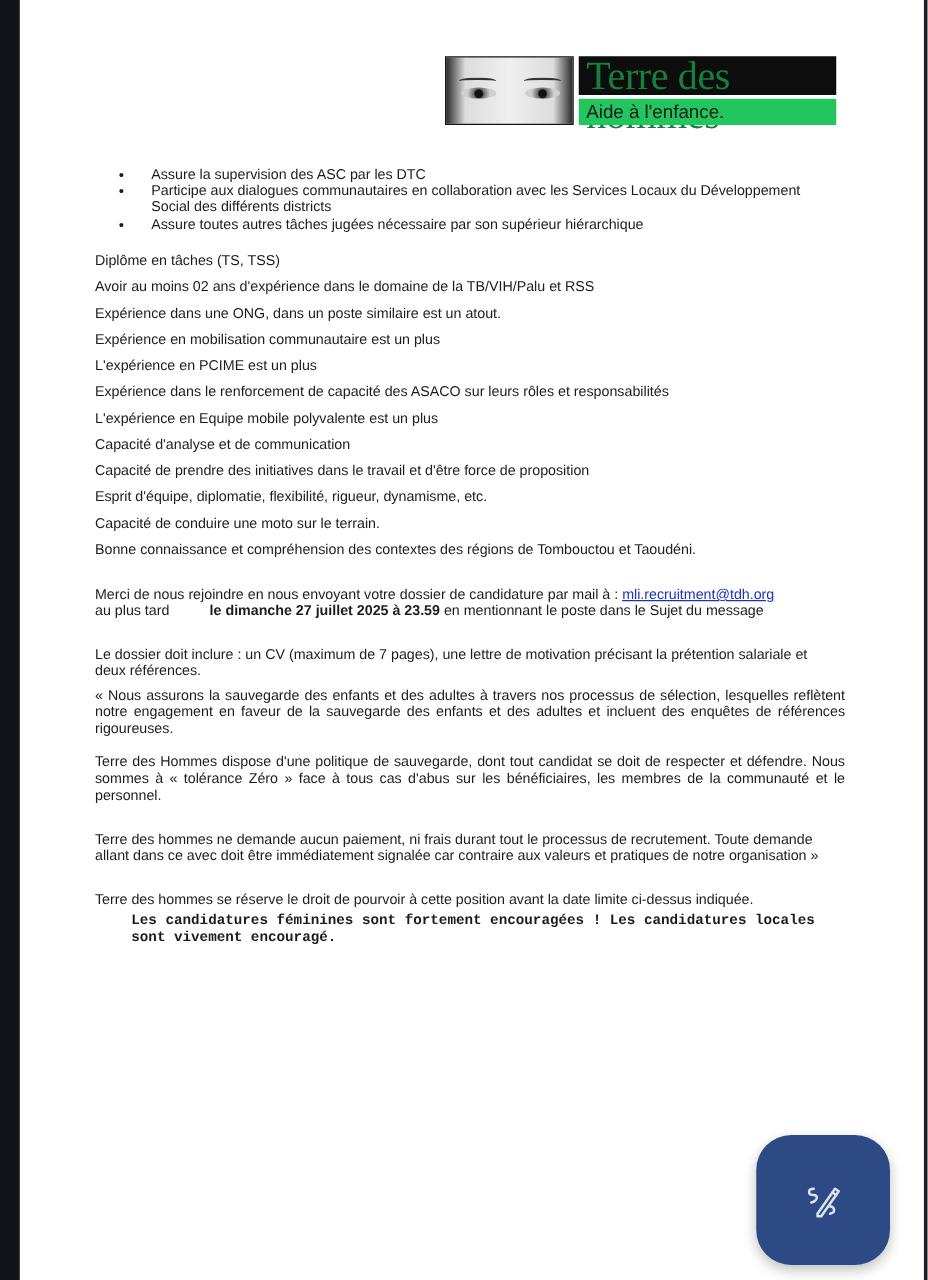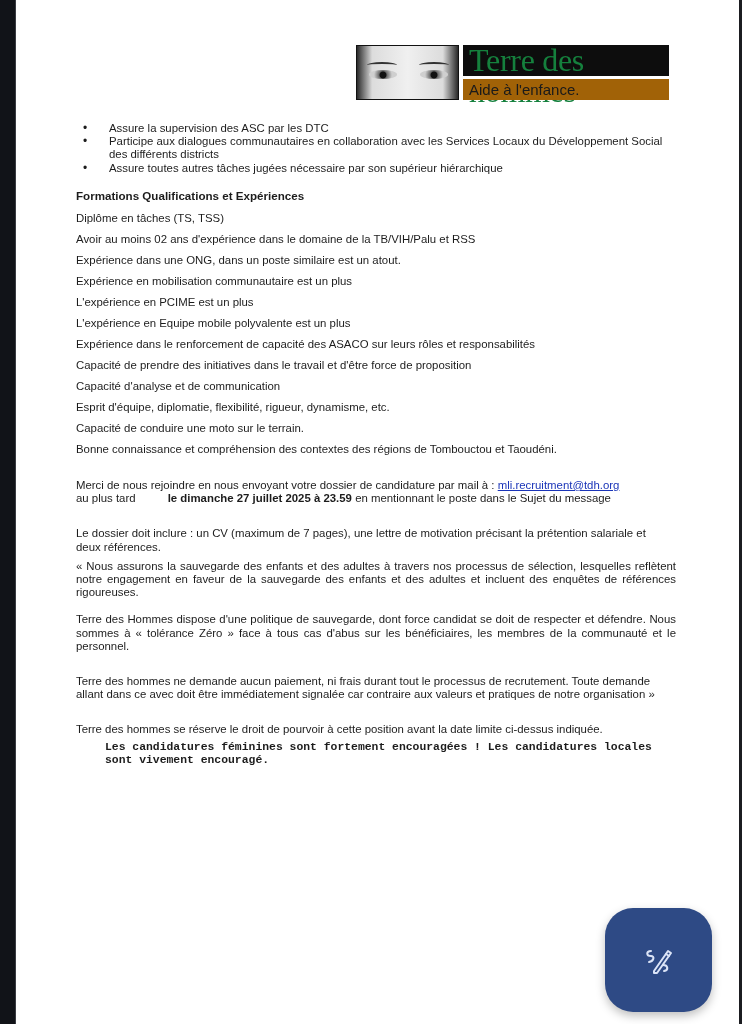--- a/index.html
+++ b/index.html
@@ -12,24 +12,24 @@
   .edge-left { position: absolute; left: 0; top: 0; width: 15px; height: 1024px; background: #111318; border-right: 1px solid #3a3c42; }
   .edge-right { position: absolute; right: 0; top: 0; width: 3px; height: 1024px; background: #1b1c20; }
   .page { position: absolute; left: 16px; top: 0; right: 3px; bottom: 0; background: #ffffff; }
 
   .logo { position: absolute; left: 356px; top: 45px; width: 313px; height: 55px; display: flex; }
   .logo-photo { width: 103px; height: 55px; background: linear-gradient(90deg, #2a2a2a 0%, #dcdcdc 15%, #f0f0f0 50%, #dcdcdc 85%, #2a2a2a 100%); position: relative; overflow: hidden; border: 1px solid #111; box-sizing: border-box; }
   .eye { position: absolute; top: 24px; width: 28px; height: 9px; border-radius: 50%; background: radial-gradient(circle at 50% 55%, #111 0 3px, #6a6a6a 4px, #cfcfcf 9px); }
   .brow { position: absolute; top: 16px; width: 30px; height: 4px; border-top: 2px solid #333; border-radius: 50% 50% 0 0; }
   .logo-text { flex: 1; display: flex; flex-direction: column; margin-left: 4px; }
   .logo-title { height: 31px; background: #0d0d0d; color: #15803d; font-family: "Liberation Serif", serif; font-size: 32px; line-height: 31px; padding-left: 6px; letter-spacing: -0.3px; }
-  .logo-sub { height: 21px; margin-top: 3px; background: #a16207; color: #1a1a1a; font-size: 15px; line-height: 21px; padding-left: 6px; }
+  .logo-sub { height: 21px; margin-top: 3px; background: #22c55e; color: #1a1a1a; font-size: 15px; line-height: 21px; padding-left: 6px; }
 
   .content { position: absolute; left: 76px; top: 118px; width: 600px; font-size: 11.4px; line-height: 13.2px; }
-  ul.bullets { margin: 4px; padding: 0; list-style: none; }
+  ul.bullets { margin: 16px; padding: 0; list-style: none; }
   ul.bullets li { position: relative; padding-left: 14px; margin-left: 15px; }
   ul.bullets li::before { content: "•"; position: absolute; left: -12px; top: 0; font-size: 12px; }
   .section-title { font-weight: bold; margin-top: 14px; font-size: 11.6px; }
   .reqs { margin-top: 10px; }
   .reqs div { height: 21px; line-height: 13px; }
   .para { margin-top: 14px; }
   .para.tight { margin-top: 1px; font-family: Liberation Mono, monospace; }
   .justify { text-align: justify; }
   .bold { font-weight: bold; margin-left: 29px; }
   .link { color: #1a34b8; text-decoration: underline; }
@@ -58,47 +58,46 @@
   </div>
 </div>
 
 <div class="content">
   <ul class="bullets">
     <li>Assure la supervision des ASC par les DTC</li>
     <li>Participe aux dialogues communautaires en collaboration avec les Services Locaux du Développement Social des différents districts</li>
     <li>Assure toutes autres tâches jugées nécessaire par son supérieur hiérarchique</li>
   </ul>
 
-  <div class="section-title">Formations Qualifications et Expériences</div>
 
   <div class="reqs">
     <div>Diplôme en tâches (TS, TSS)</div>
     <div>Avoir au moins 02 ans d'expérience dans le domaine de la TB/VIH/Palu et RSS</div>
     <div>Expérience dans une ONG, dans un poste similaire est un atout.</div>
     <div>Expérience en mobilisation communautaire est un plus</div>
     <div>L'expérience en PCIME est un plus</div>
+    <div>Expérience dans le renforcement de capacité des ASACO sur leurs rôles et responsabilités</div>
     <div>L'expérience en Equipe mobile polyvalente est un plus</div>
-    <div>Expérience dans le renforcement de capacité des ASACO sur leurs rôles et responsabilités</div>
+    <div>Capacité d'analyse et de communication</div>
     <div>Capacité de prendre des initiatives dans le travail et d'être force de proposition</div>
-    <div>Capacité d'analyse et de communication</div>
     <div>Esprit d'équipe, diplomatie, flexibilité, rigueur, dynamisme, etc.</div>
     <div>Capacité de conduire une moto sur le terrain.</div>
     <div>Bonne connaissance et compréhension des contextes des régions de Tombouctou et Taoudéni.</div>
   </div>
 
   <div class="para" style="margin-top:15px">
     <span>Merci de nous rejoindre en nous envoyant votre dossier de candidature par mail à : </span><a class="link">mli.recruitment@tdh.org</a><br>
     <span>au plus tard </span><span class="bold">le dimanche 27 juillet 2025 à 23.59</span>
     <span class="u">en mentionnant le poste dans le Sujet du message</span>
   </div>
 
   <div class="para" style="margin-top:22px; width:590px">Le dossier doit inclure : un CV (maximum de 7 pages), une lettre de motivation précisant la prétention salariale et deux références.</div>
 
   <div class="para justify" style="margin-top:6px">« Nous assurons la sauvegarde des enfants et des adultes à travers nos processus de sélection, lesquelles reflètent notre engagement en faveur de la sauvegarde des enfants et des adultes et incluent des enquêtes de références rigoureuses.</div>
-  <div class="para justify" style="margin-top:14px">Terre des Hommes dispose d'une politique de sauvegarde, dont force candidat se doit de respecter et défendre. Nous sommes à « tolérance Zéro » face à tous cas d'abus sur les bénéficiaires, les membres de la communauté et le personnel.</div>
+  <div class="para justify" style="margin-top:14px">Terre des Hommes dispose d'une politique de sauvegarde, dont tout candidat se doit de respecter et défendre. Nous sommes à « tolérance Zéro » face à tous cas d'abus sur les bénéficiaires, les membres de la communauté et le personnel.</div>
   <div class="para" style="margin-top:22px">Terre des hommes ne demande aucun paiement, ni frais durant tout le processus de recrutement. Toute demande allant dans ce avec doit être immédiatement signalée car contraire aux valeurs et pratiques de notre organisation »</div>
 
   <div class="para" style="margin-top:22px">Terre des hommes se réserve le droit de pourvoir à cette position avant la date limite ci-dessus indiquée.</div>
   <div class="para tight bold" style="margin-top:4px">Les candidatures féminines sont fortement encouragées ! Les candidatures locales sont vivement encouragé.</div>
 </div>
 
 <div class="fab">
   <svg width="34" height="34" viewBox="0 0 34 34">
     <g fill="none" stroke="#dbe4f7" stroke-width="2" stroke-linecap="round" stroke-linejoin="round">
       <path d="M9 8 C4 8 4 13 9 13 C13 13 12 18 7 19"></path>

